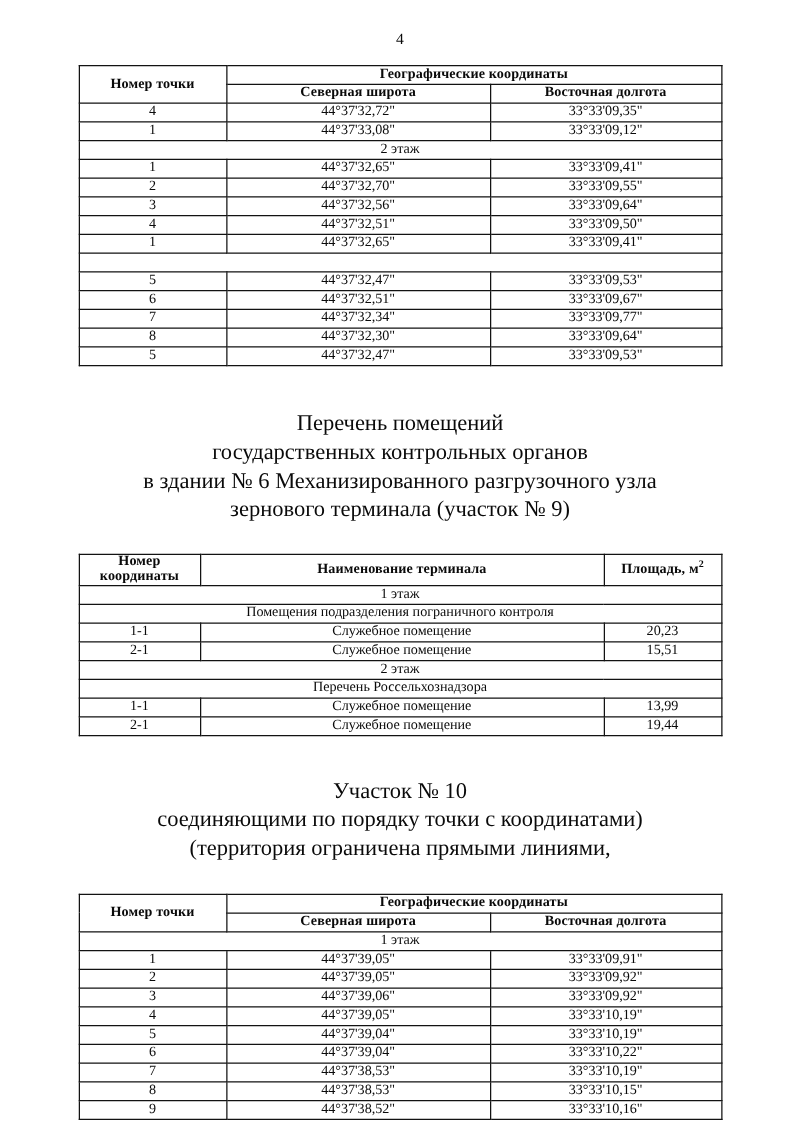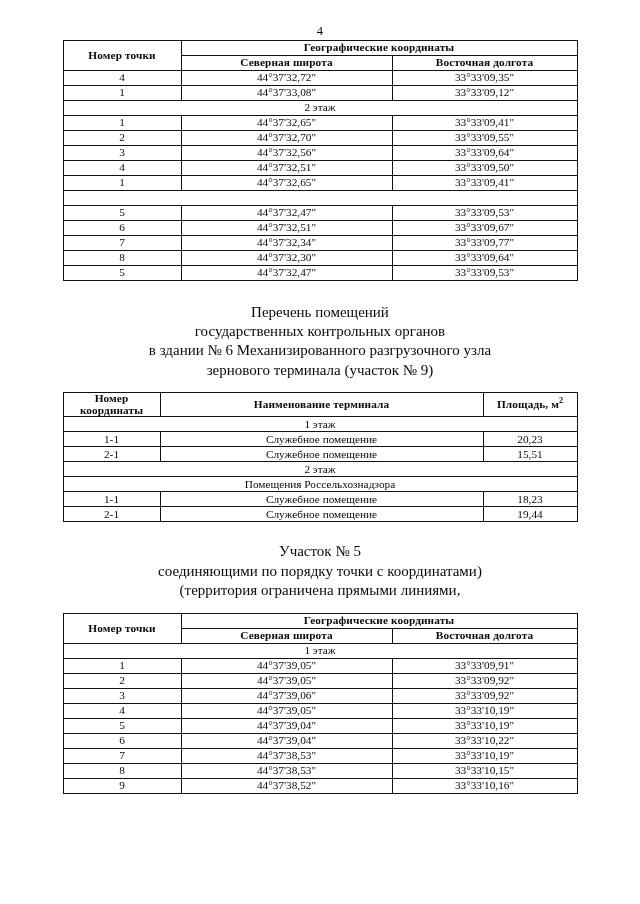--- a/index.html
+++ b/index.html
@@ -30,21 +30,21 @@
     padding-top: 22px;
     height: 18px;
     line-height: 18px;
     letter-spacing: 0.2px;
   }
 
   
   table.doc-table {
     border-collapse: collapse;
     table-layout: fixed;
-    margin: 0 auto;
+    margin: 12px auto;
     width: 514px;
     font-size: 11.3px;
   }
   table.doc-table td,
   table.doc-table th {
     border: 1px solid #121212;
     padding: 0 3px;
     text-align: center;
     vertical-align: middle;
     line-height: 1.05;
@@ -81,21 +81,21 @@
   .hdr-two-line {
     height: 30px;
   }
   .hdr-span {
     height: 15px;
   }
 
   
   .heading-block {
     text-align: center;
-    font-size: 15px;
+    font-size: 18px;
     line-height: 1.28;
     margin: 0 auto;
     width: 520px;
   }
   .heading-block .hl {
     display: block;
     white-space: nowrap;
   }
 
   .gap-a { height: 22px; }
@@ -229,52 +229,55 @@
         <th class="hdr-two-line">
           <span>Площадь, м</span><sup>2</sup>
         </th>
       </tr>
     </thead>
     <tbody id="tbody-prem">
         <tr>
           <td colspan="3" class="section-row">1 этаж</td>
         </tr>
         <tr>
+          <td colspan="3" class="section-row">Помещения подразделения пограничного контроля</td>
+        </tr>
+        <tr>
           <td>1-1</td>
           <td class="left-align">Служебное помещение</td>
           <td>20,23</td>
         </tr>
         <tr>
           <td>2-1</td>
           <td class="left-align">Служебное помещение</td>
           <td>15,51</td>
         </tr>
         <tr>
           <td colspan="3" class="section-row">2 этаж</td>
         </tr>
         <tr>
-          <td colspan="3" class="section-row">Помещения Россельхознадзора</td>
+          <td colspan="3" class="section-row">Перечень Россельхознадзора</td>
         </tr>
         <tr>
           <td>1-1</td>
           <td class="left-align">Служебное помещение</td>
-          <td>18,23</td>
+          <td>13,99</td>
         </tr>
         <tr>
           <td>2-1</td>
           <td class="left-align">Служебное помещение</td>
           <td>19,44</td>
         </tr>
       </tbody>
   </table>
 
   <div class="gap-c"></div>
 
   <div class="heading-block">
-    <span class="hl">Участок № 5</span>
+    <span class="hl">Участок № 10</span>
     <span class="hl">соединяющими по порядку точки с координатами)</span>
     <span class="hl">(территория ограничена прямыми линиями,</span>
   </div>
 
   <div class="gap-d"></div>
 
   <table class="doc-table coord-table">
     <colgroup>
       <col class="c-num">
         <col class="c-lat">

